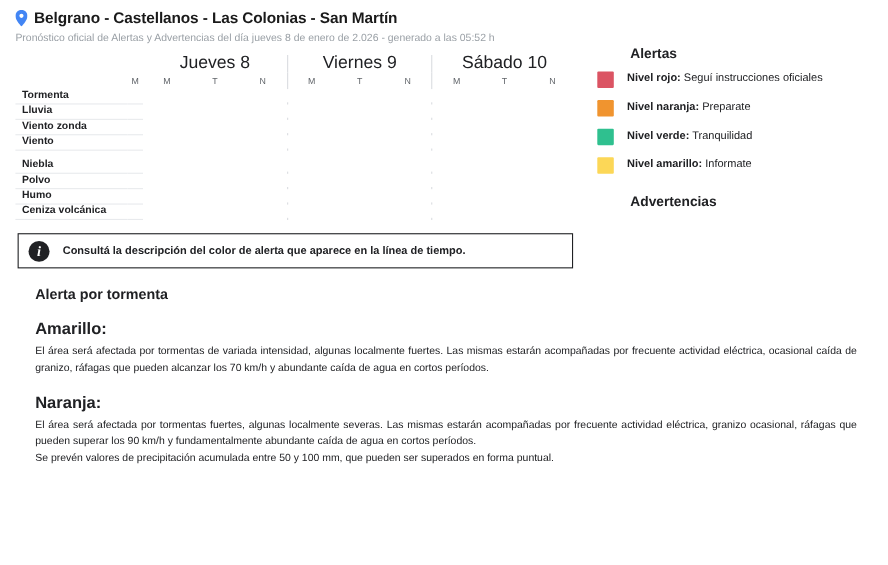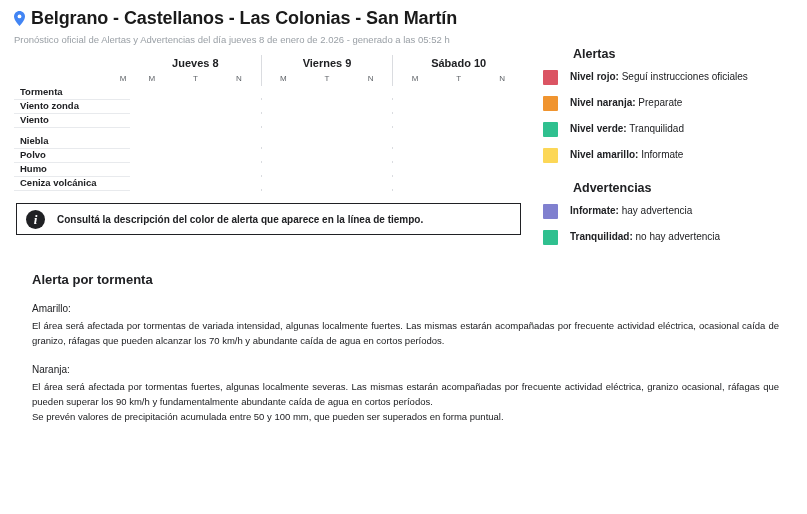--- a/index.html
+++ b/index.html
@@ -12,21 +12,21 @@
     color: #222222;
     overflow: hidden;
     position: relative;
   }
 
   
   .header { padding: 8px 0 0 14px; }
   .title-row { display: flex; align-items: center; gap: 6px; }
   .pin-icon { width: 11px; height: 15px; display: block; flex: none; }
   .page-title {
-    font-size: 18px;
+    font-size: 14px;
     font-weight: bold;
     color: #1a1a1a;
     letter-spacing: -0.1px;
     white-space: nowrap;
   }
   .subtitle {
     margin-top: 5px;
     font-size: 9.5px;
     color: #9aa0a6;
     white-space: nowrap;
@@ -40,25 +40,24 @@
   
   .timeline { margin-top: 10px; padding-left: 14px; }
   .tl-grid { position: relative; width: 510px; }
 
   .tl-dayhead { display: flex; height: 16px; }
   .tl-label-col { width: 102px; flex: none; }
   .tl-spacer-col { width: 14px; flex: none; }
   .tl-day {
     flex: 1 1 0;
     text-align: center;
-    font-size: 11px;
+    font-size: 16px;
     color: #202124;
     border-left: 1px solid #dadce0;
     line-height: 16px;
-    font-weight: bold;
   }
   .tl-day.first { border-left: none; }
 
   .tl-hourhead { display: flex; height: 15px; }
   .tl-hour-group { flex: 1 1 0; display: flex; border-left: 1px solid #dadce0; }
   .tl-hour-group.first { border-left: none; }
   .tl-hour {
     flex: 1 1 0;
     text-align: center;
     font-size: 8px;
@@ -125,21 +124,21 @@
   .legend-list { margin-top: 9px; }
   .legend-item { display: flex; gap: 12px; margin-bottom: 11px; }
   .swatch { width: 15px; height: 15px; flex: none; margin-left: 3px; border-radius: 1px; }
   .legend-text { font-size: 10px; color: #202124; line-height: 14px; width: 200px; }
   .legend-text b { font-weight: bold; }
 
   
   .desc { padding: 0 28px 0 32px; margin-top: 16px; }
   .desc-title { font-size: 13px; font-weight: bold; color: #202124; }
   .desc-block { margin-top: 16px; }
-  .desc-label { font-size: 10px; color: #202124; margin-bottom: 4px; }
+  .desc-label { font-size: 15px; color: #202124; margin-bottom: 4px; font-weight: bold; }
   .desc-p {
     font-size: 9.5px; color: #202124; line-height: 15px;
     text-align: justify; margin: 0;
   }
   .desc-p.nojust { text-align: left; }
 </style>
 </head>
 <body>
 
 <div class="header">
@@ -205,20 +204,35 @@
                 <div class="tl-daycell">
                   <div class="seg" style="background: rgb(252, 215, 87); width: 52%;"></div>
                   <div class="seg" style="background: rgb(47, 192, 143); width: 48%;"></div>
                 </div>
                 <div class="tl-daycell">
                   <div class="seg" style="background: rgb(47, 192, 143); width: 100%;"></div>
                 </div>
               </div>
             </div>
             <div class="tl-row">
+              <div class="tl-row-label">Lluvia</div>
+              <div class="tl-row-bars">
+                <div class="tl-pre"></div>
+                <div class="tl-daycell first">
+                  <div class="seg" style="background: rgb(47, 192, 143); width: 100%;"></div>
+                </div>
+                <div class="tl-daycell">
+                  <div class="seg" style="background: rgb(47, 192, 143); width: 100%;"></div>
+                </div>
+                <div class="tl-daycell">
+                  <div class="seg" style="background: rgb(47, 192, 143); width: 100%;"></div>
+                </div>
+              </div>
+            </div>
+            <div class="tl-row">
               <div class="tl-row-label">Viento zonda</div>
               <div class="tl-row-bars">
                 <div class="tl-pre"></div>
                 <div class="tl-daycell first">
                   <div class="seg" style="background: rgb(47, 192, 143); width: 100%;"></div>
                 </div>
                 <div class="tl-daycell">
                   <div class="seg" style="background: rgb(47, 192, 143); width: 100%;"></div>
                 </div>
                 <div class="tl-daycell">
@@ -331,30 +345,20 @@
           <div class="swatch" style="background: rgb(47, 192, 143);"></div>
           <div class="legend-text"><b>Nivel verde:</b><span> Tranquilidad</span></div>
         </div>
         <div class="legend-item">
           <div class="swatch" style="background: rgb(252, 215, 87);"></div>
           <div class="legend-text"><b>Nivel amarillo:</b><span> Informate</span></div>
         </div>
       </div>
 
     <div class="legend-title" style="margin-top:18px;">Advertencias</div>
-    <div class="legend-list" id="advertencias-list">
-        <div class="legend-item">
-          <div class="swatch" style="background: rgb(128, 128, 207);"></div>
-          <div class="legend-text"><b>Informate:</b><span> hay advertencia</span></div>
-        </div>
-        <div class="legend-item">
-          <div class="swatch" style="background: rgb(47, 192, 143);"></div>
-          <div class="legend-text"><b>Tranquilidad:</b><span> no hay advertencia</span></div>
-        </div>
-      </div>
   </div>
 
 </div>
 
 <div class="desc">
   <div class="desc-title">Alerta por tormenta</div>
   <div id="desc-blocks">
       <div class="desc-block">
         <div class="desc-label">Amarillo:</div>
         <p class="desc-p">El área será afectada por tormentas de variada intensidad, algunas localmente fuertes. Las mismas estarán acompañadas por frecuente actividad eléctrica, ocasional caída de granizo, ráfagas que pueden alcanzar los 70 km/h y abundante caída de agua en cortos períodos.</p>

